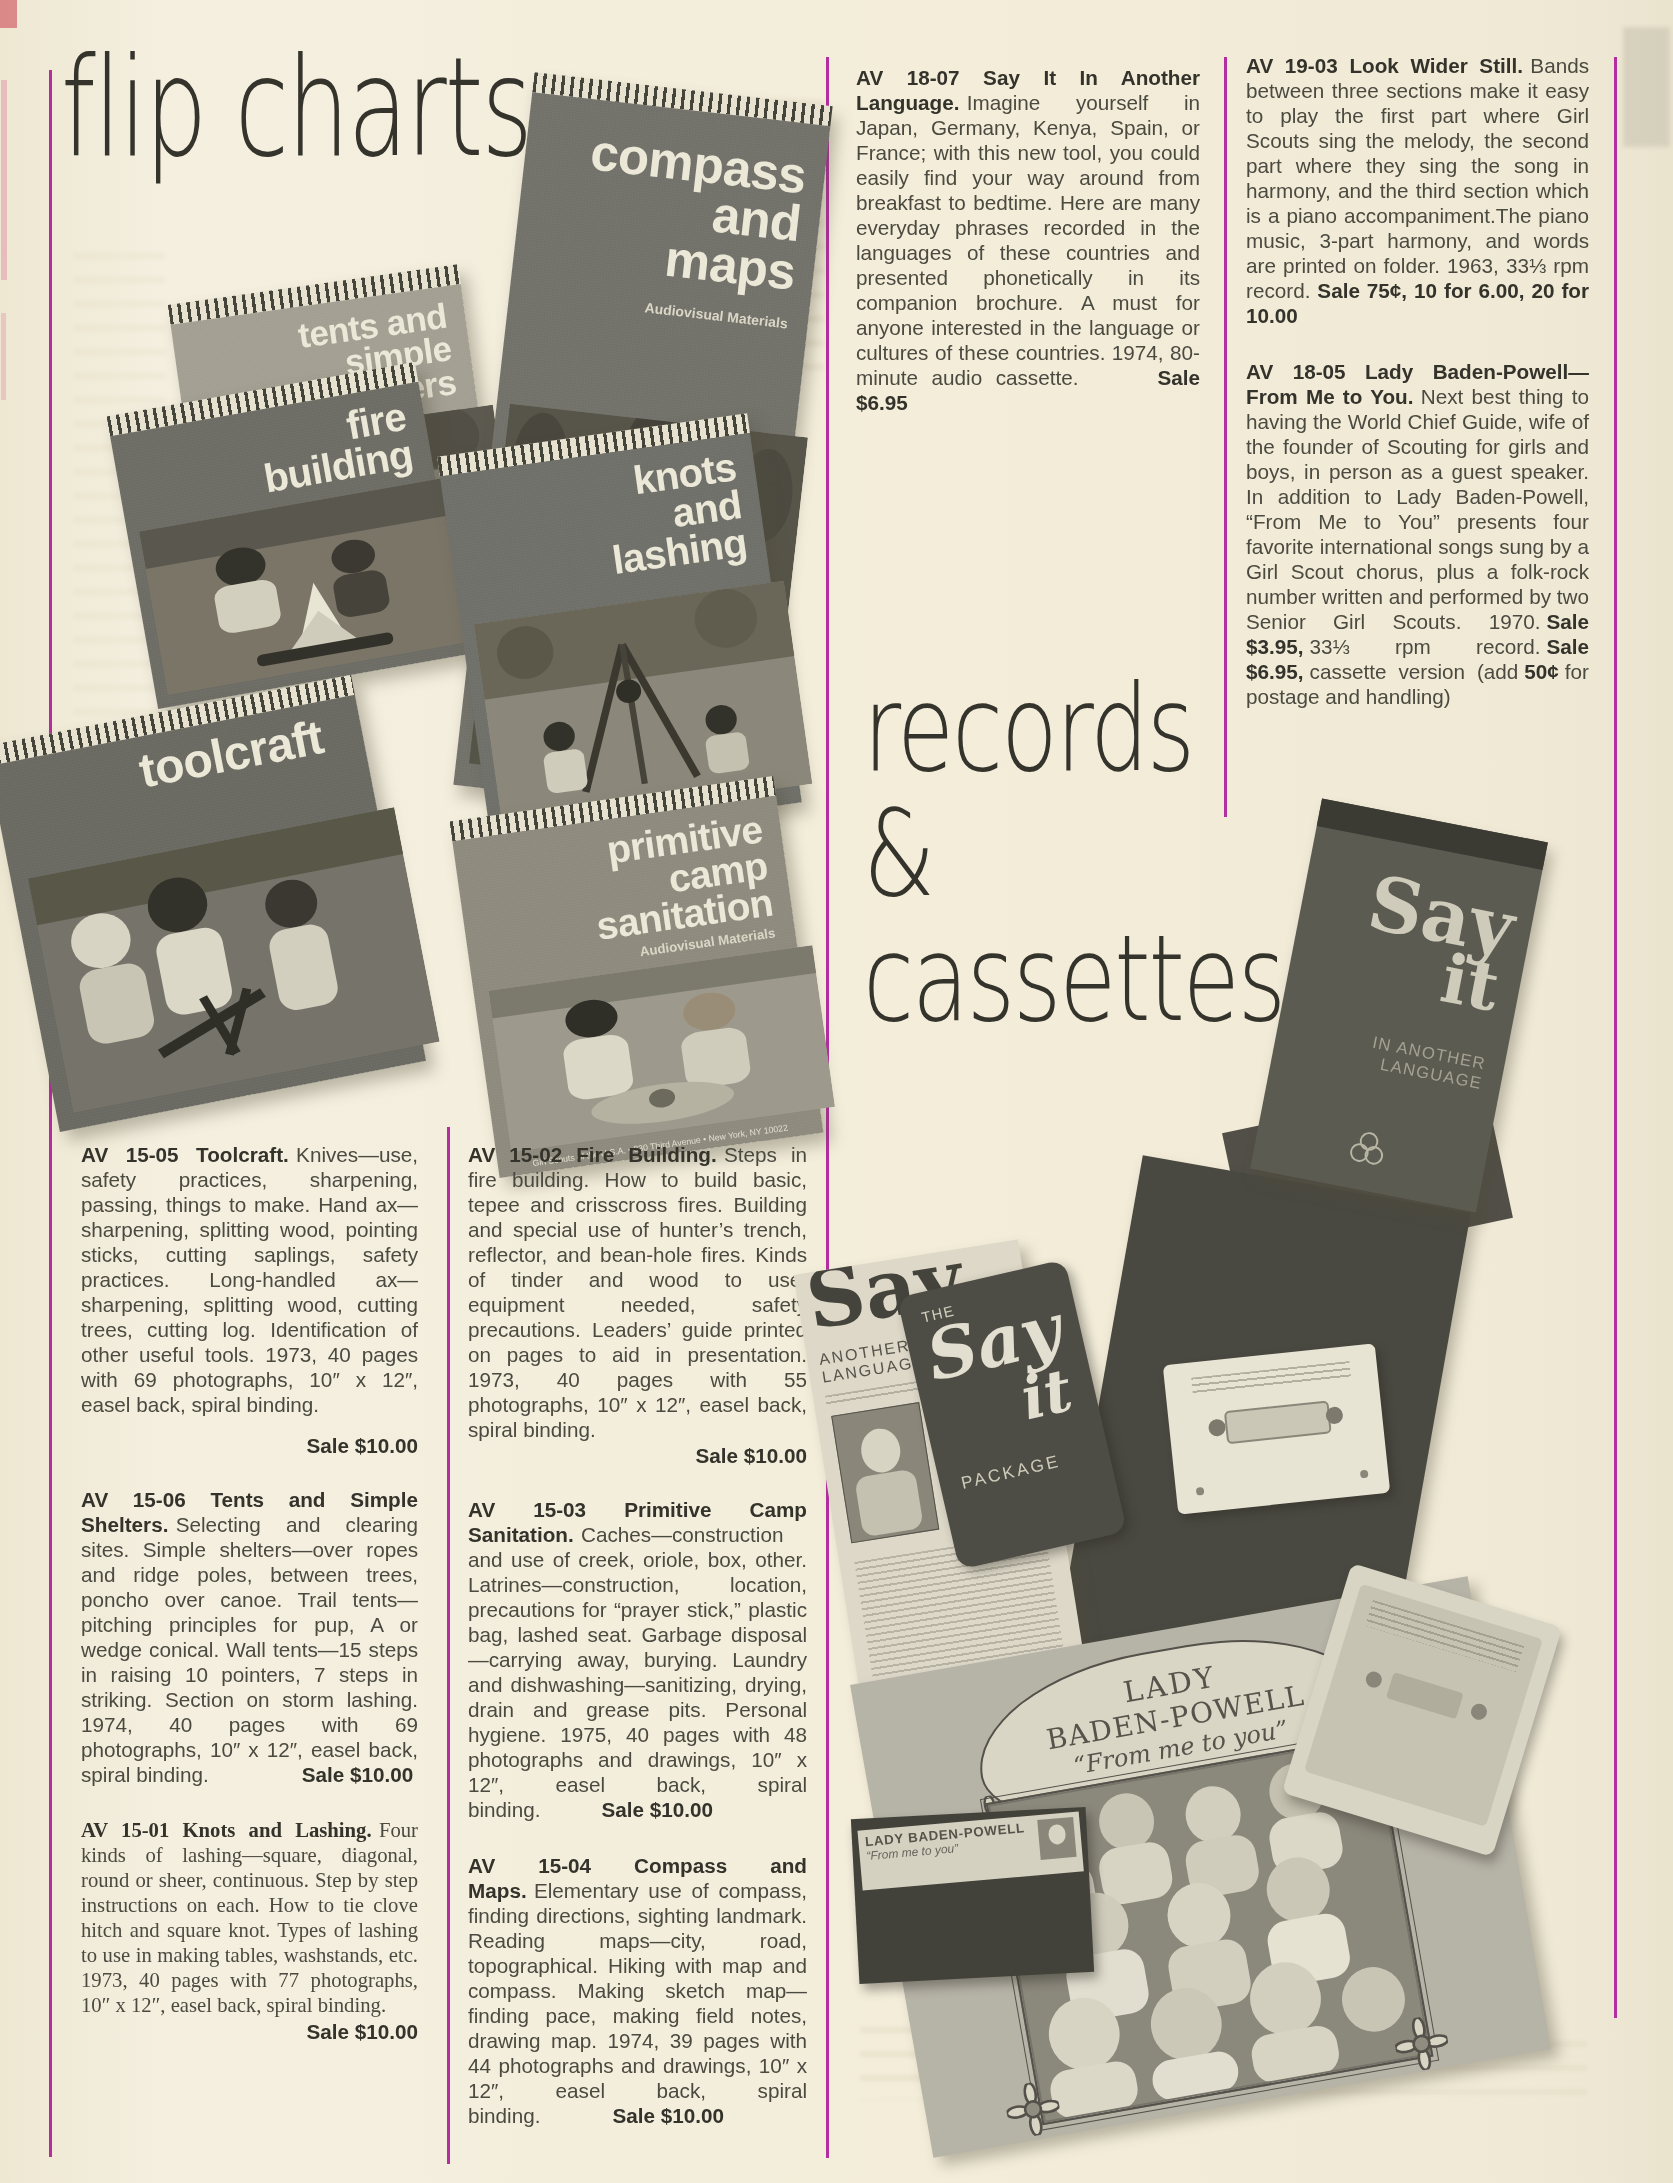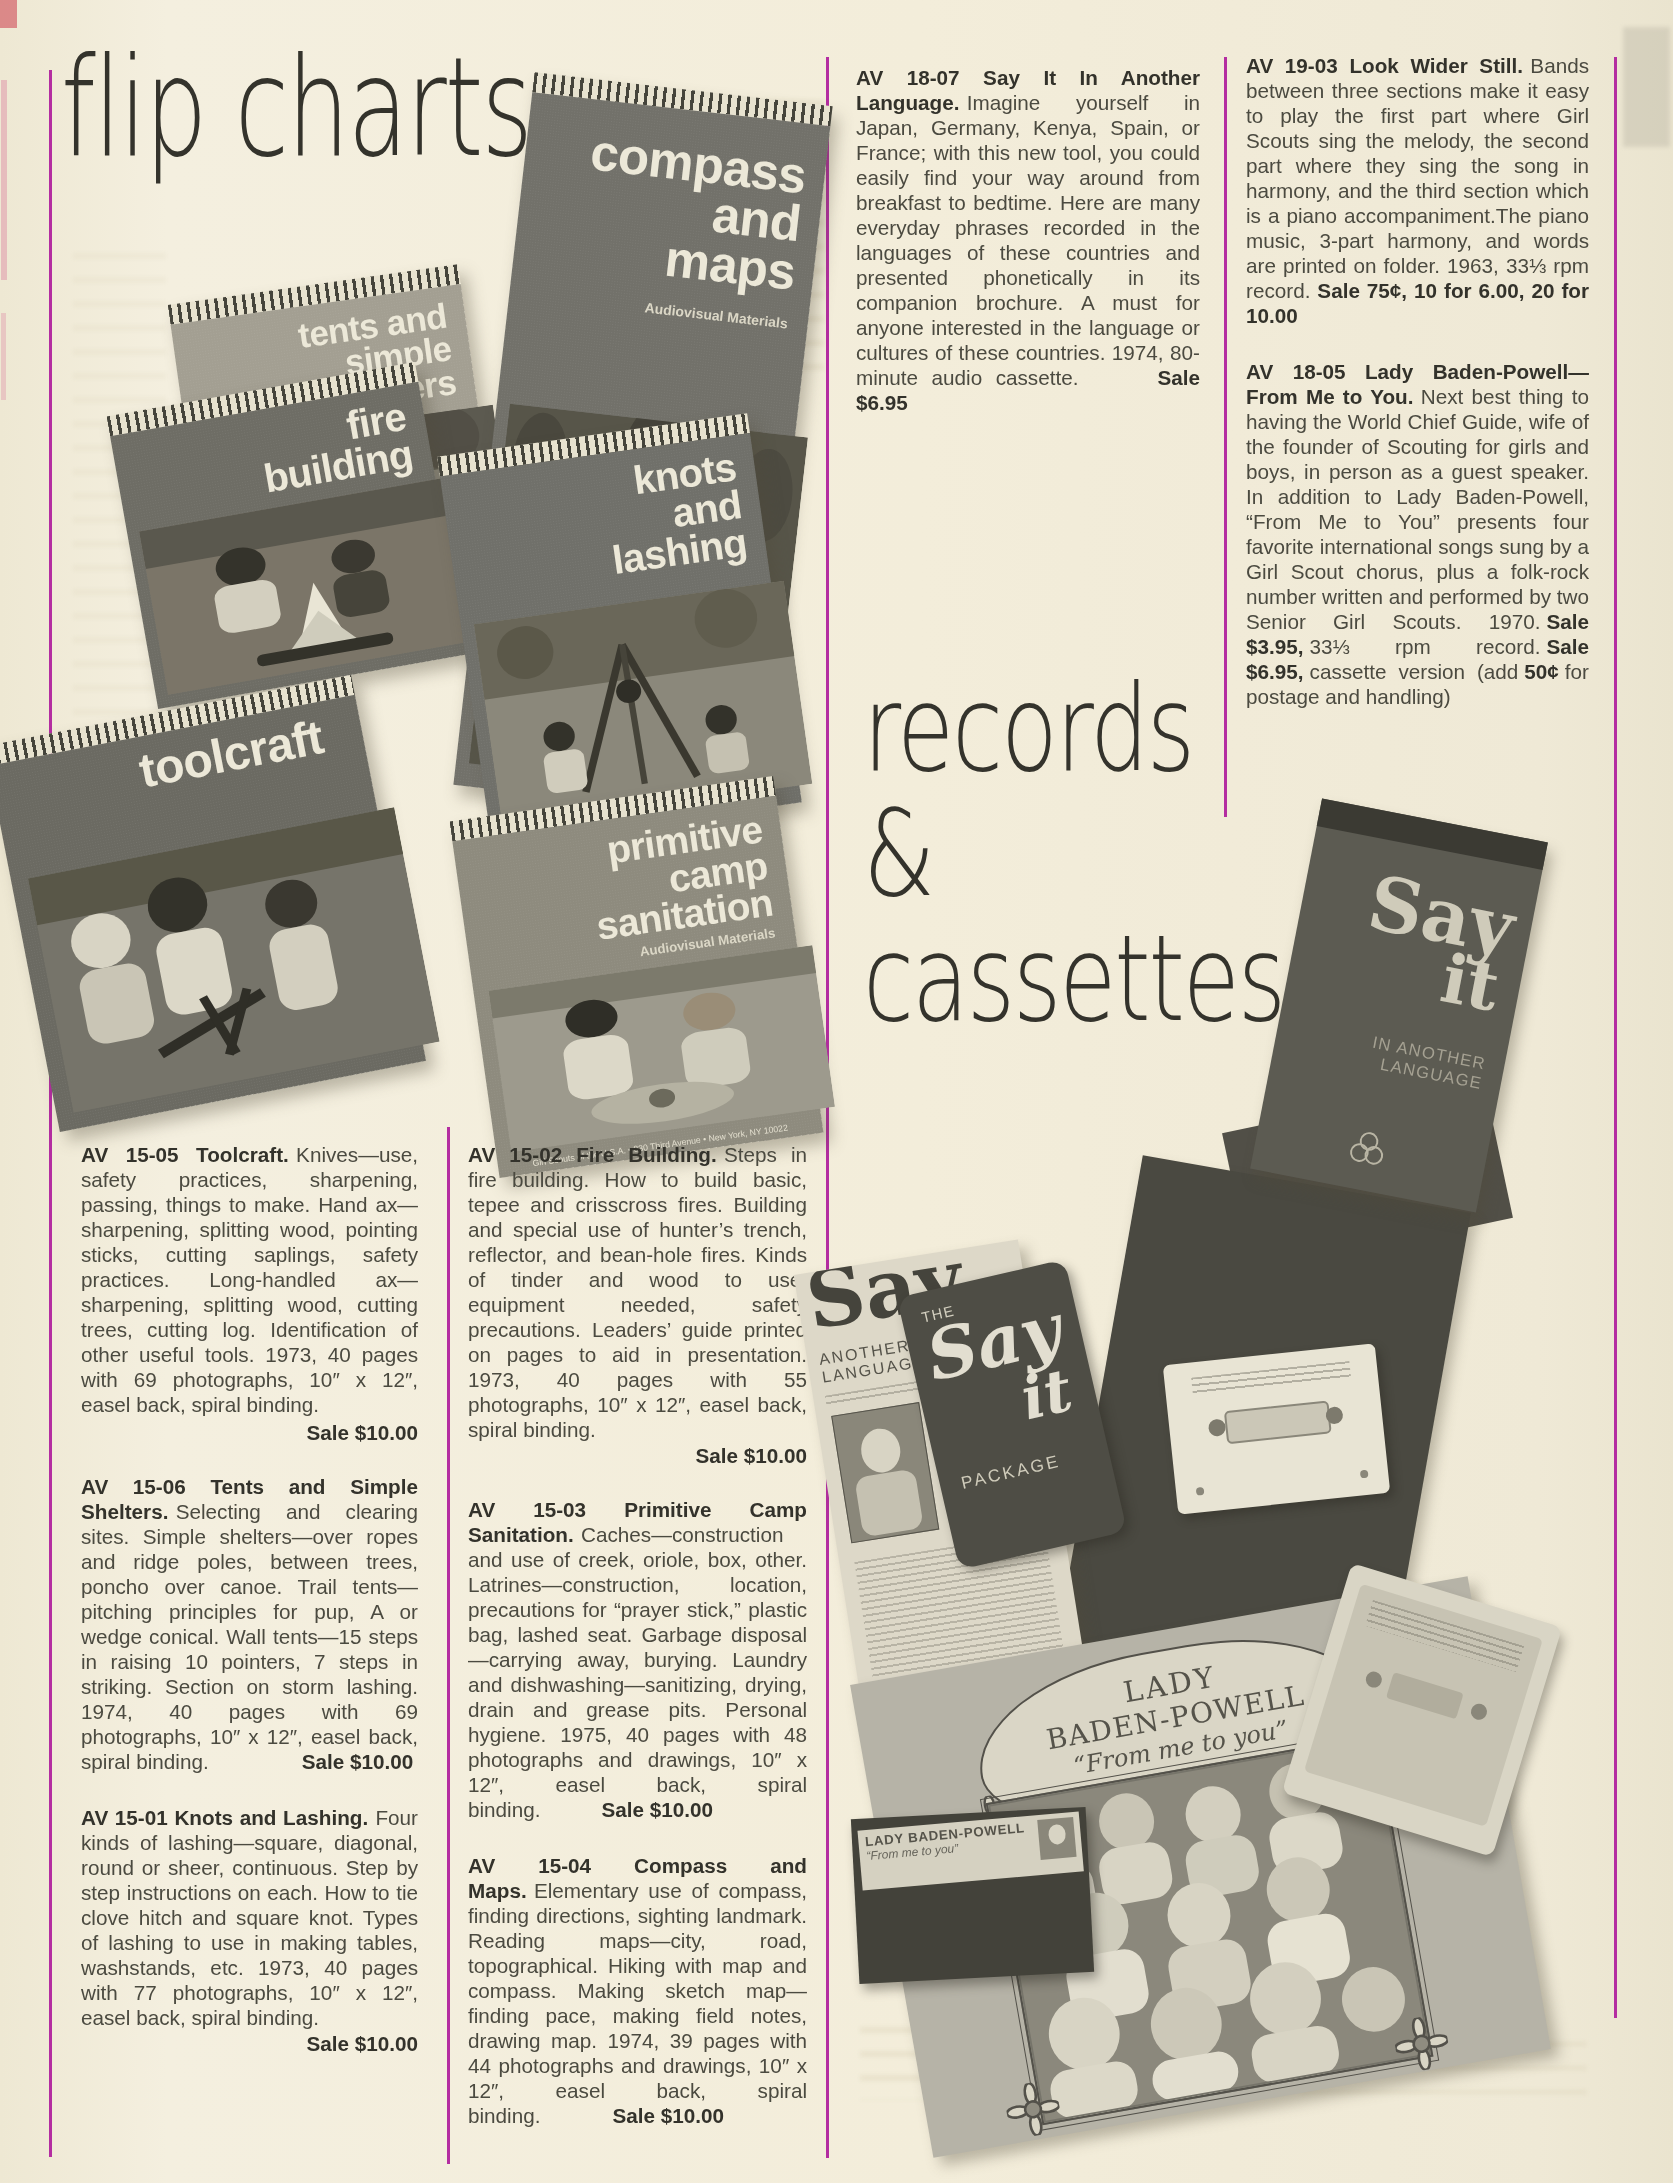--- a/index.html
+++ b/index.html
@@ -201,29 +201,29 @@
     <p>
       <b class="lead">AV 19-03 Look Wider Still.</b><span>Bands between three sections make it easy to play the first part where Girl Scouts sing the melody, the second part where they sing the song in harmony, and the third section which is a piano accompaniment.The piano music, 3-part harmony, and words are printed on folder. 1963, 33⅓ rpm record.</span>
       <b class="salein seg">Sale 75¢, 10 for 6.00, 20 for 10.00</b>
     </p>
     <p>
       <b class="lead">AV 18-05 Lady Baden-Powell—From Me to You.</b><span class="seg">Next best thing to having the World Chief Guide, wife of the founder of Scouting for girls and boys, in person as a guest speaker. In addition to Lady Baden-Powell, “From Me to You” presents four favorite international songs sung by a Girl Scout chorus, plus a folk-rock number written and performed by two Senior Girl Scouts. 1970.</span><b class="salein seg">Sale $3.95,</b><span class="seg">33⅓ rpm record.</span><b class="salein seg">Sale $6.95,</b><span class="seg">cassette version (add</span><b class="salein seg">50¢</b><span>for postage and handling)</span>
     </p>
   </div>
 
   <div class="col" style="left:81px;top:1142px;width:337px;">
-    <p style="margin-bottom:3px;">
+    <p style="margin-bottom:16px;">
       <b class="lead">AV 15-05 Toolcraft.</b><span>Knives—use, safety practices, sharpening, passing, things to make. Hand ax—sharpening, splitting wood, pointing sticks, cutting saplings, safety practices. Long-handled ax—sharpening, splitting wood, cutting trees, cutting log. Identification of other useful tools. 1973, 40 pages with 69 photographs, 10″ x 12″, easel back, spiral binding.</span>
     </p>
     <div class="sale-r">Sale $10.00</div>
     <div style="height:29px;"></div>
     <p>
       <b class="lead">AV 15-06 Tents and Simple Shelters.</b><span>Selecting and clearing sites. Simple shelters—over ropes and ridge poles, between trees, poncho over canoe. Trail tents—pitching principles for pup, A or wedge conical. Wall tents—15 steps in raising 10 pointers, 7 steps in striking. Section on storm lashing. 1974, 40 pages with 69 photographs, 10″ x 12″, easel back, spiral binding.</span><b class="salein" style="margin-left:93px;">Sale $10.00</b>
     </p>
-    <p style="margin-bottom:0;">
+    <p style="margin-bottom:0;font-family:Liberation Serif, serif;">
       <b class="lead">AV 15-01 Knots and Lashing.</b><span>Four kinds of lashing—square, diagonal, round or sheer, continuous. Step by step instructions on each. How to tie clove hitch and square knot. Types of lashing to use in making tables, washstands, etc. 1973, 40 pages with 77 photographs, 10″ x 12″, easel back, spiral binding.</span>
     </p>
     <div class="sale-r">Sale $10.00</div>
   </div>
 
   <div class="col" style="left:468px;top:1142px;width:339px;">
     <p style="margin-bottom:0;">
       <b class="lead">AV 15-02 Fire Building.</b><span>Steps in fire building. How to build basic, tepee and crisscross fires. Building and special use of hunter’s trench, reflector, and bean-hole fires. Kinds of tinder and wood to use, equipment needed, safety precautions. Leaders’ guide printed on pages to aid in presentation. 1973, 40 pages with 55 photographs, 10″ x 12″, easel back, spiral binding.</span>
     </p>
     <div class="sale-r">Sale $10.00</div>

